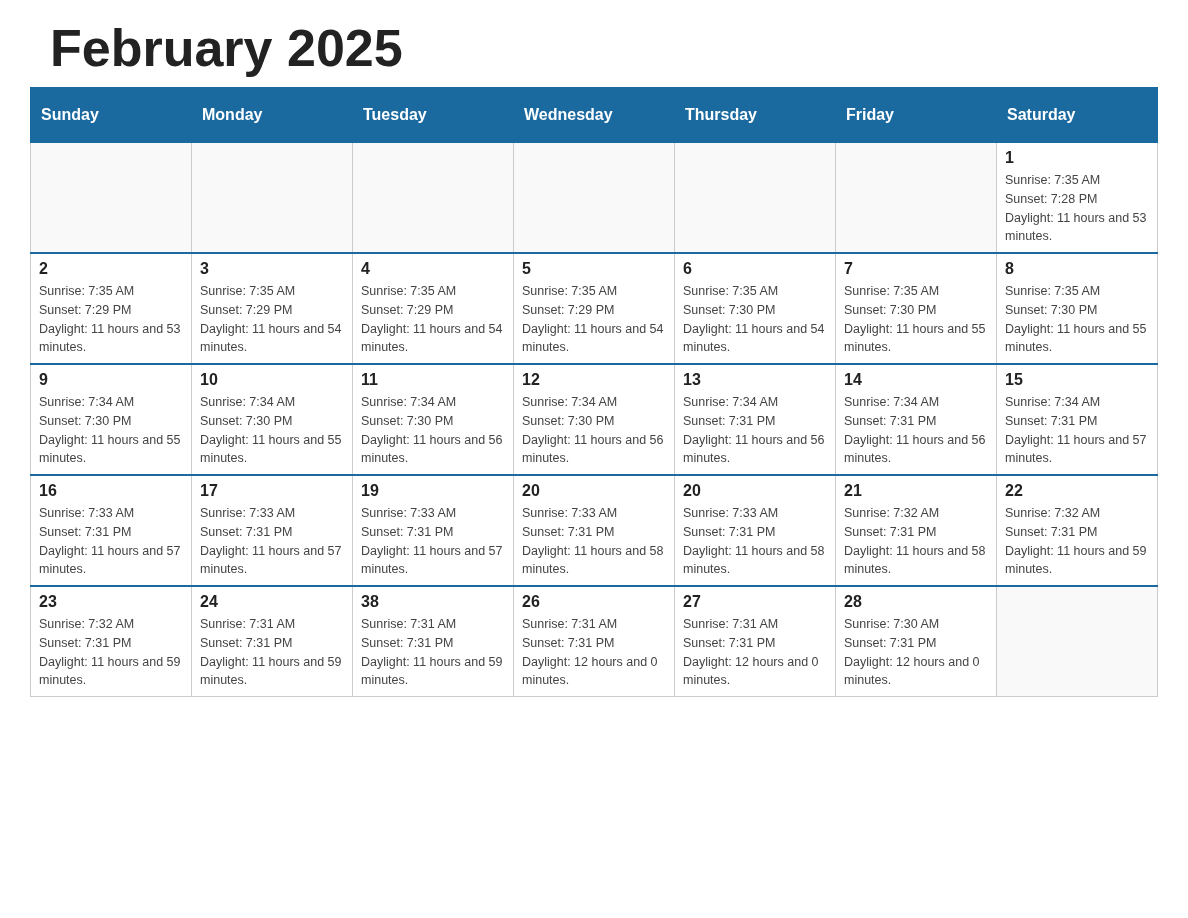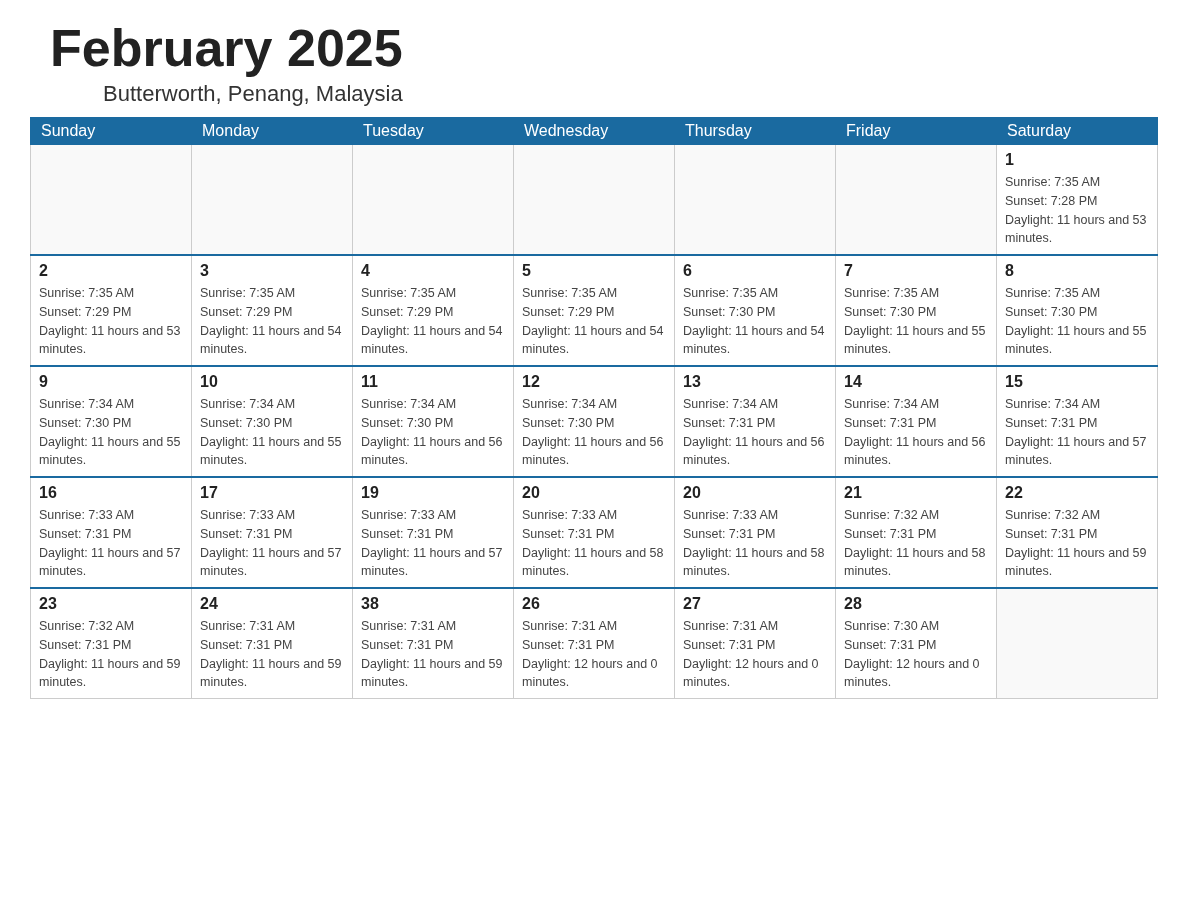--- a/index.html
+++ b/index.html
@@ -54,23 +54,23 @@
     }
     .calendar-table {
       width: 100%;
       border-collapse: collapse;
       margin-top: 10px;
     }
     .calendar-table th {
       background-color: #1a6aa0;
       color: #fff;
       text-align: left;
-      padding: 4px 10px;
+      padding: 18px 10px;
       font-size: 16px;
-      font-weight: normal;
+      font-weight: bold;
       border: 1px solid #1a6aa0;
     }
     .calendar-table td {
       vertical-align: top;
       border: 1px solid #ccc;
       padding: 6px 8px;
       width: 14.28%;
       min-height: 100px;
       font-size: 13px;
       color: #333;
@@ -93,21 +93,20 @@
     .empty-cell {
       background: #f9f9f9;
     }
   </style>
 </head>
 <body>
 
 <div class="header">
   <div class="title-block">
     <div class="month-title">February 2025</div>
-    <div class="location-title">Butterworth, Penang, Malaysia</div>
   </div>
 </div>
 
 <table class="calendar-table">
   <thead>
     <tr>
       <th>Sunday</th>
       <th>Monday</th>
       <th>Tuesday</th>
       <th>Wednesday</th>

